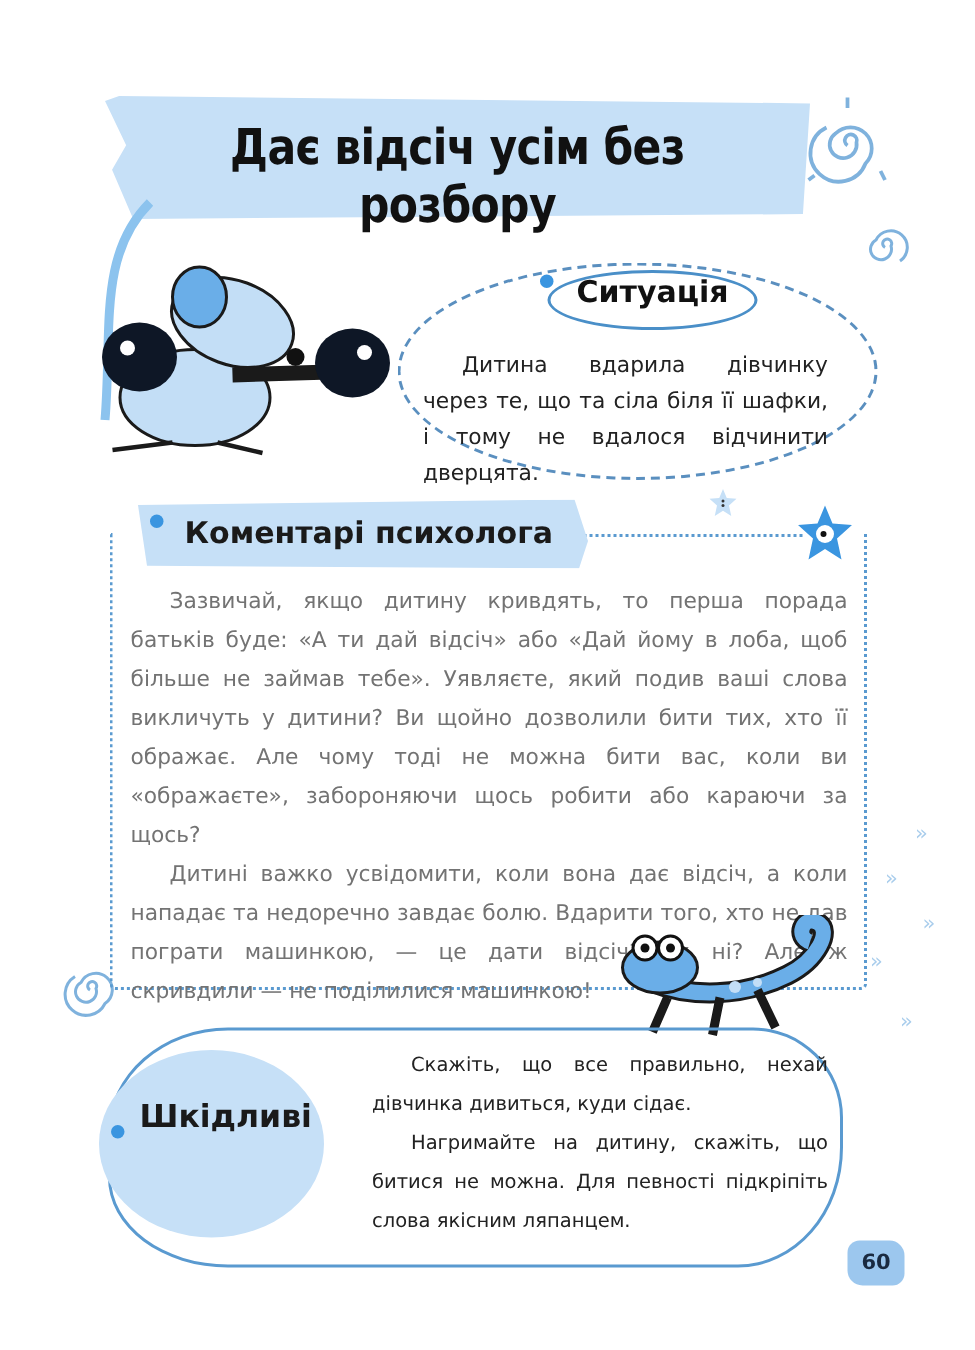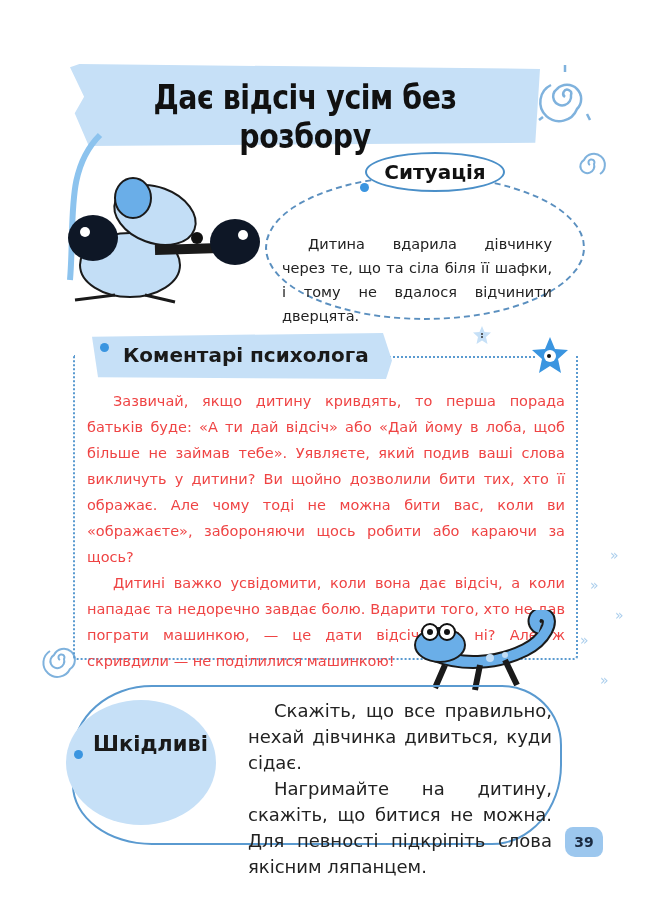--- a/index.html
+++ b/index.html
@@ -2,37 +2,37 @@
 <html><head>
 <meta charset="utf-8">
 <style>
   html,body{margin:0;padding:0;background:#fff;}
   body{width:650px;height:900px;position:relative;overflow:hidden;font-family:"DejaVu Sans","Liberation Sans",sans-serif;color:#1a1a1a;}
   .abs{position:absolute;}
   .title-banner{left:70px;top:64px;width:470px;height:82px;background:#c6e0f7;
      clip-path:polygon(0 4%,2% 0,100% 6%,99% 96%,4% 100%,1% 60%,3% 40%);}
   .title{left:70px;top:78px;width:470px;text-align:center;font-family:"DejaVu Sans",sans-serif;font-weight:bold;font-size:33px;letter-spacing:-0.5px;color:#111;transform:scaleX(0.86);}
   .situation-oval{left:265px;top:175px;width:320px;height:145px;border:2px dashed #5a8fbf;border-radius:50%;box-sizing:border-box;}
-  .situation-pill{left:365px;top:152px;width:140px;height:40px;background:#fff;border:2px solid #4a8fc8;border-radius:50%;box-sizing:border-box;display:flex;align-items:center;justify-content:center;}
+  .situation-pill{left:365px;top:180px;width:140px;height:40px;background:#fff;border:2px solid #4a8fc8;border-radius:50%;box-sizing:border-box;display:flex;align-items:flex-start;justify-content:center;}
   .situation-pill span{font-weight:bold;font-size:20px;color:#111;}
   .dot{width:9px;height:9px;border-radius:50%;background:#3a95e0;}
   .situation-text{left:282px;top:218px;width:270px;font-size:14.5px;line-height:24px;color:#222;text-align:justify;}
   .indent{text-indent:26px;margin-top:14px;}
   .comment-frame{left:73px;top:355px;width:505px;height:305px;border:2px dotted #5a9ad0;border-top:none;border-radius:0 0 4px 4px;box-sizing:border-box;}
   .comment-top-line{left:385px;top:356px;width:150px;border-top:2px dotted #5a9ad0;}
   .comment-banner{left:92px;top:333px;width:300px;height:46px;background:#c6e0f7;clip-path:polygon(0 8%,97% 0,100% 60%,98% 100%,2% 96%);}
   .comment-title{left:100px;top:343px;font-weight:bold;font-size:20px;display:flex;align-items:flex-start;gap:14px;}
-  .comment-text{left:87px;top:388px;width:478px;font-size:14.5px;line-height:26px;text-align:justify;color:#ef4444;}
+  .comment-text{left:87px;top:388px;width:478px;font-size:14.5px;line-height:26px;text-align:justify;color:#737373;}
   .comment-text p{margin:0;text-indent:26px;}
   .advice-frame{left:72px;top:685px;width:490px;height:160px;border:2px solid #5a9ad0;border-radius:80px 60px 70px 80px / 70px 60px 80px 60px;box-sizing:border-box;}
   .advice-blob{left:66px;top:700px;width:150px;height:125px;background:#c6e0f7;border-radius:50%;}
   .advice-title{left:74px;top:730px;display:flex;gap:10px;align-items:flex-end;}
   .advice-title .dot{margin-top:10px;}
   .advice-title div.t{font-weight:bold;font-size:21px;line-height:29px;}
-  .advice-text{left:248px;top:698px;width:304px;font-size:18px;line-height:26px;text-align:justify;color:#222;}
+  .advice-text{left:248px;top:698px;width:304px;font-size:13px;line-height:26px;text-align:justify;color:#222;}
   .advice-text p{margin:0;}
   .page-num{left:565px;top:827px;width:38px;height:30px;background:#9cc7ee;border-radius:8px 10px 8px 10px;display:flex;align-items:center;justify-content:center;font-weight:bold;font-size:14px;color:#1a2a40;}
 </style>
 </head>
 <body>
 
 <svg class="abs" style="left:535px;top:62px" width="60" height="70" viewBox="0 0 60 70">
   <g fill="none" stroke="#7fb2dd" stroke-width="2.5">
     <path d="M30 35 a4 4 0 1 1 6 -2 a9 9 0 1 1 -14 -6 a14 14 0 1 1 20 20 a19 19 0 1 1 -26 -24"></path>
   </g>
@@ -124,13 +124,13 @@
   <div class="dot"></div>
   <div class="t">
     <div>Шкідливі</div>
   </div>
 </div>
 <div class="abs advice-text">
   <p class="indent">Скажіть, що все правильно, нехай дівчинка дивиться, куди сідає.</p>
   <p class="indent">Нагримайте на дитину, скажіть, що битися не можна. Для певності підкріпіть слова якісним ляпанцем.</p>
 </div>
 
-<div class="abs page-num">39</div>
+<div class="abs page-num">60</div>
 
 </body></html>

